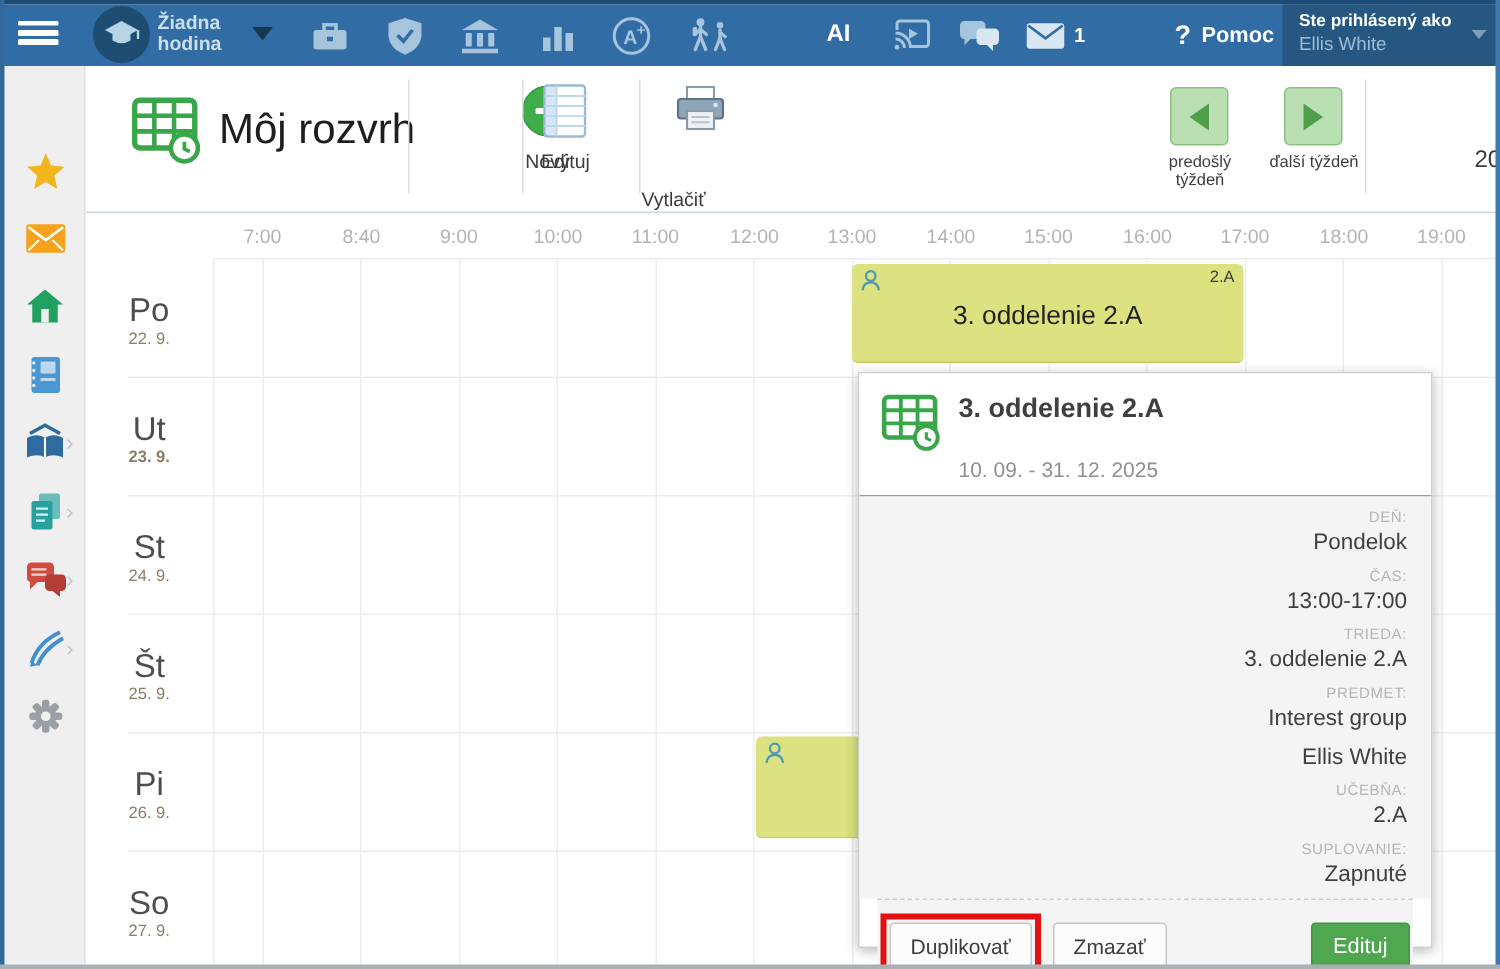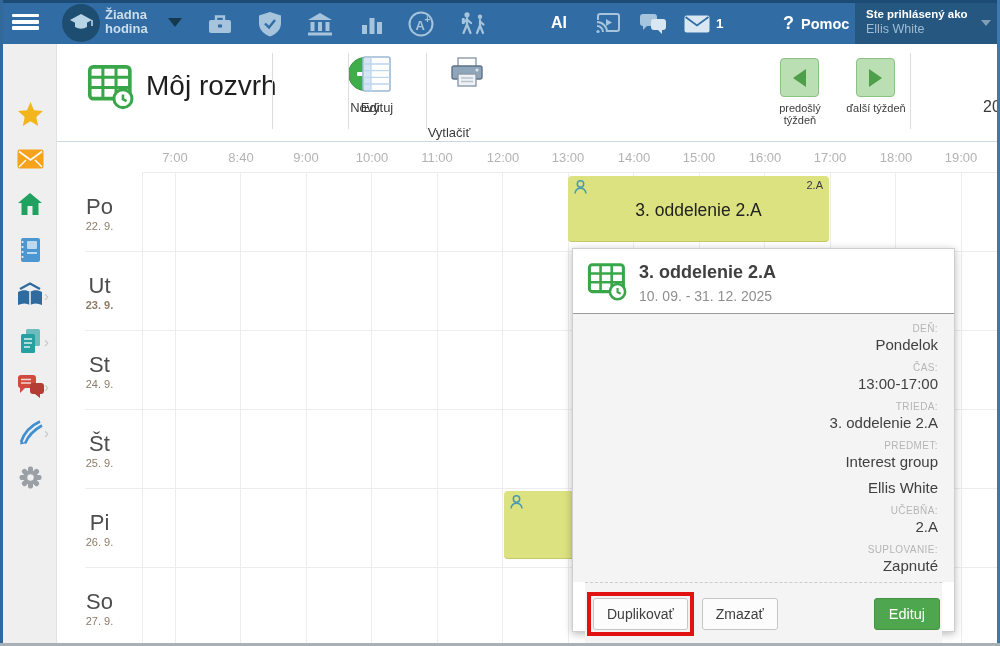--- a/index.html
+++ b/index.html
@@ -54,21 +54,21 @@
   .day-date { width:85px; text-align:center; font-size:11px; color:#8d7b66; }
   .event { background:#dce27f; border-radius:4px; border-bottom:1px solid #c3ca67; cursor:pointer; }
   .event .room { position:absolute; right:6px; top:3px; font-size:11px; color:#3c3c3c; }
   .event .etitle { position:absolute; left:0; right:0; top:50%; transform:translateY(-44%); text-align:center; font-size:17.5px; color:#222; }
   .person-ic { position:absolute; left:4px; top:3px; }
 
   
   #popup { left:572px; top:248px; width:383px; height:384px; background:#fff; border:1px solid #cfcfcf; box-shadow:0 2px 8px rgba(0,0,0,.28); z-index:70; display:flex; flex-direction:column; }
   #popup-header { background:#fff; padding:11px 14px 9px 14px; display:flex; gap:12px; align-items:flex-start; border-bottom:1px solid #9b9b9b; }
   #popup-title { font-size:18px; font-weight:bold; color:#3f3f3f; margin-top:2px; }
-  #popup-sub { font-size:14px; color:#8f8f8f; margin-top:5px; }
+  #popup-sub { font-size:14px; color:#8f8f8f; margin-top:22px; }
   #popup-body { background:#f4f4f4; flex:1; padding:8px 16px 0 16px;text-align:right; }
   .fld { margin-bottom:7px; }
   .fld .flabel { font-size:10px; color:#b5b5b5; letter-spacing:.4px; line-height:13px; }
   .fld .fvalue { font-size:15px; color:#404040; line-height:19px; padding-left:17px; }
   #popup-footer { background:#f4f4f4; border-top:1px dashed #ccc; margin:0 12px; padding:9px 2px 12px 2px; display:flex; align-items:center; }
   .btn { font-family:inherit; font-size:14px; color:#3d3d3d; background:#fcfcfc; border:1px solid #c6c6c6; border-radius:3px; padding:7px 13px; cursor:pointer; }
   #dup-highlight { border:4px solid #e31212; padding:2px; display:inline-block; margin-right:8px; }
   .btn-edit { background:#4ea64e; border:1px solid #449244; color:#fff; font-size:14.5px; padding:7px 14px; border-radius:3px; margin-left:auto; cursor:pointer; font-family:inherit; }
 </style>
 </head>

